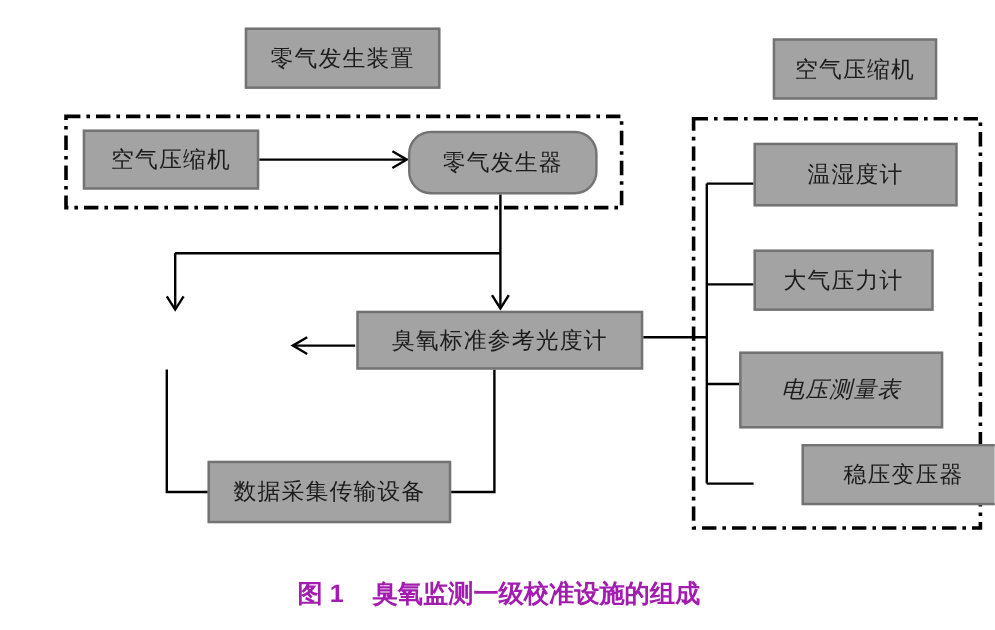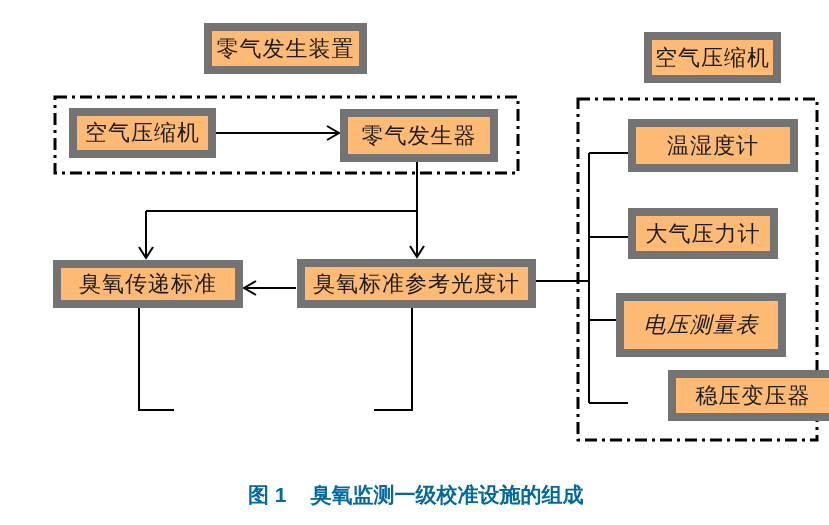--- a/index.html
+++ b/index.html
@@ -12,57 +12,57 @@
     font-family: "Liberation Serif", "DejaVu Serif", serif;
   }
   .wires {
     position: absolute;
     left: 0; top: 0;
     width: 829px; height: 525px;
   }
   .node {
     position: absolute;
     box-sizing: border-box;
-    border: 8px solid #737373;
-    background: #fdba74;
+    border: 2px solid #737373;
+    background: #a3a3a3;
     display: flex;
     align-items: center;
     justify-content: center;
-    font-size: 22px;
+    font-size: 19px;
     letter-spacing: 1px;
     color: #1c1c1c;
     white-space: nowrap;
   }
   
   .n-zero-gas-title   { left: 204px; top: 23px;  width: 163px; height: 51px; }
   .n-aux-title        { left: 644px; top: 32px;  width: 137px; height: 51px; }
   
   .n-air-compressor   { left: 69px;  top: 108px; width: 147px; height: 50px; font-family: Liberation Serif, serif; }
-  .n-generator        { left: 340px; top: 109px; width: 158px; height: 53px; }
+  .n-generator        { left: 340px; top: 109px; width: 158px; height: 53px; border-radius: 19px; }
   
   .n-transfer         { left: 53px;  top: 260px; width: 190px; height: 48px; }
   .n-srp              { left: 297px; top: 259px; width: 239px; height: 49px; font-family: Liberation Mono, monospace; }
   
   .n-dataacq          { left: 173px; top: 384px; width: 203px; height: 52px; }
   
   .n-thermo           { left: 628px; top: 119px; width: 170px; height: 53px; }
   .n-barometer        { left: 628px; top: 208px; width: 150px; height: 51px; }
   .n-voltmeter        { left: 616px; top: 293px; width: 170px; height: 64px; font-style: italic; }
   .n-stabilizer       { left: 628px; top: 370px; width: 170px; height: 51px; margin-left: 40px; }
 
   .caption {
     position: absolute;
     left: 248px;
     top: 481px;
     display: flex;
     align-items: baseline;
     font-family: "Liberation Sans", "DejaVu Sans", sans-serif;
     font-weight: bold;
     font-size: 21px;
-    color: #0369a1;
+    color: #a21caf;
     white-space: nowrap;
   }
   .caption .gap { display: inline-block; width: 24px; }
 </style>
 </head>
 <body>
 
 <div class="canvas">
 
   <svg class="wires" viewBox="0 0 829 525" xmlns="http://www.w3.org/2000/svg">
@@ -113,23 +113,23 @@
       <path d="M412,308 L412,410 L374,410"></path>
     </g>
   </svg>
 
   <div class="node n-zero-gas-title">零气发生装置</div>
   <div class="node n-aux-title">空气压缩机</div>
 
   <div class="node n-air-compressor">空气压缩机</div>
   <div class="node n-generator">零气发生器</div>
 
-  <div class="node n-transfer">臭氧传递标准</div>
   <div class="node n-srp">臭氧标准参考光度计</div>
 
+  <div class="node n-dataacq">数据采集传输设备</div>
 
   <div class="node n-thermo">温湿度计</div>
   <div class="node n-barometer">大气压力计</div>
   <div class="node n-voltmeter">电压测量表</div>
   <div class="node n-stabilizer">稳压变压器</div>
 
   <div class="caption">
     <span>图 1</span>
     <span class="gap"></span>
     <span>臭氧监测一级校准设施的组成</span>

